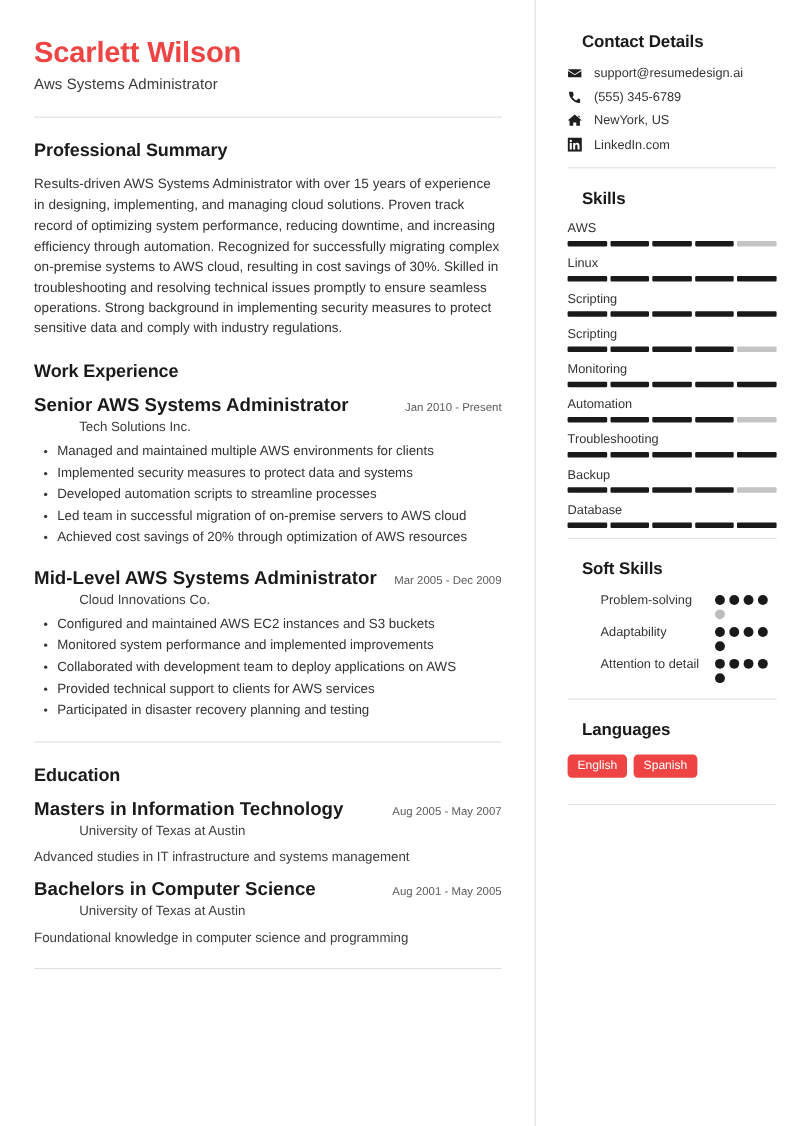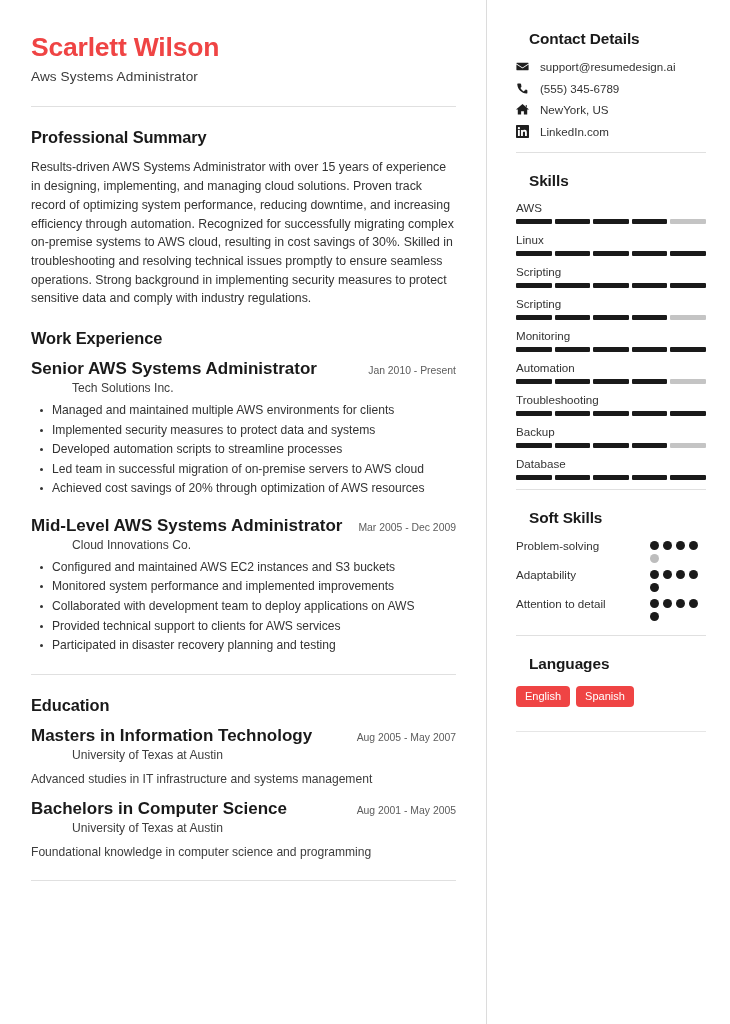--- a/index.html
+++ b/index.html
@@ -174,21 +174,21 @@
     height: 5px;
     background: #1a1a1a;
     border-radius: 1px;
   }
   .seg.off { background: #c4c4c4; }
   
   .soft-wrap { margin-top: 11px; }
   .soft-row {
     display: flex;
     align-items: flex-start;
-    justify-content: space-between;
+    justify-content: flex-end;
     gap: 8px;
     margin-bottom: 4px;
   }
   .soft-name {
     font-size: 11.6px;
     color: #333;
     line-height: 1.42;
     width: 96px;
     flex: none;
   }

